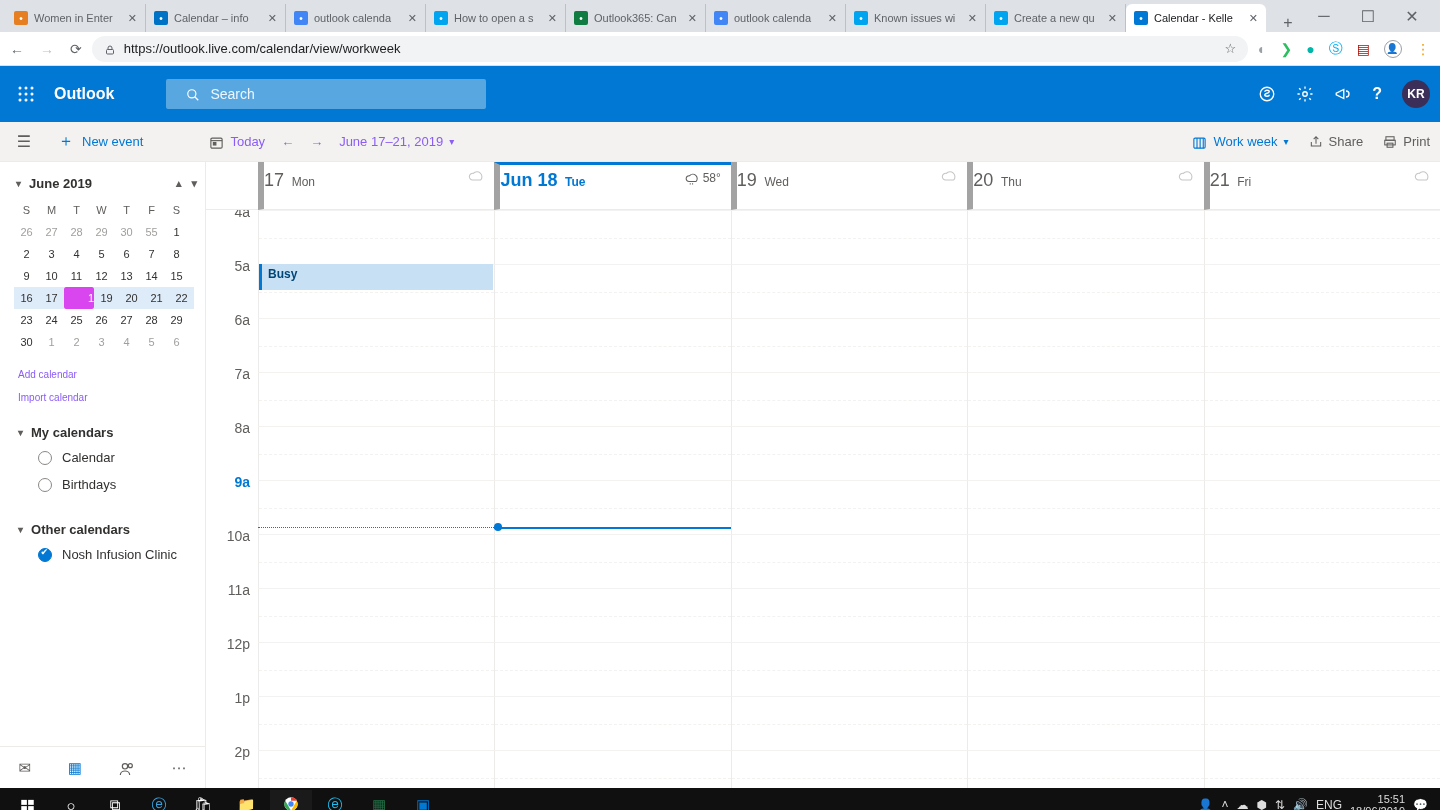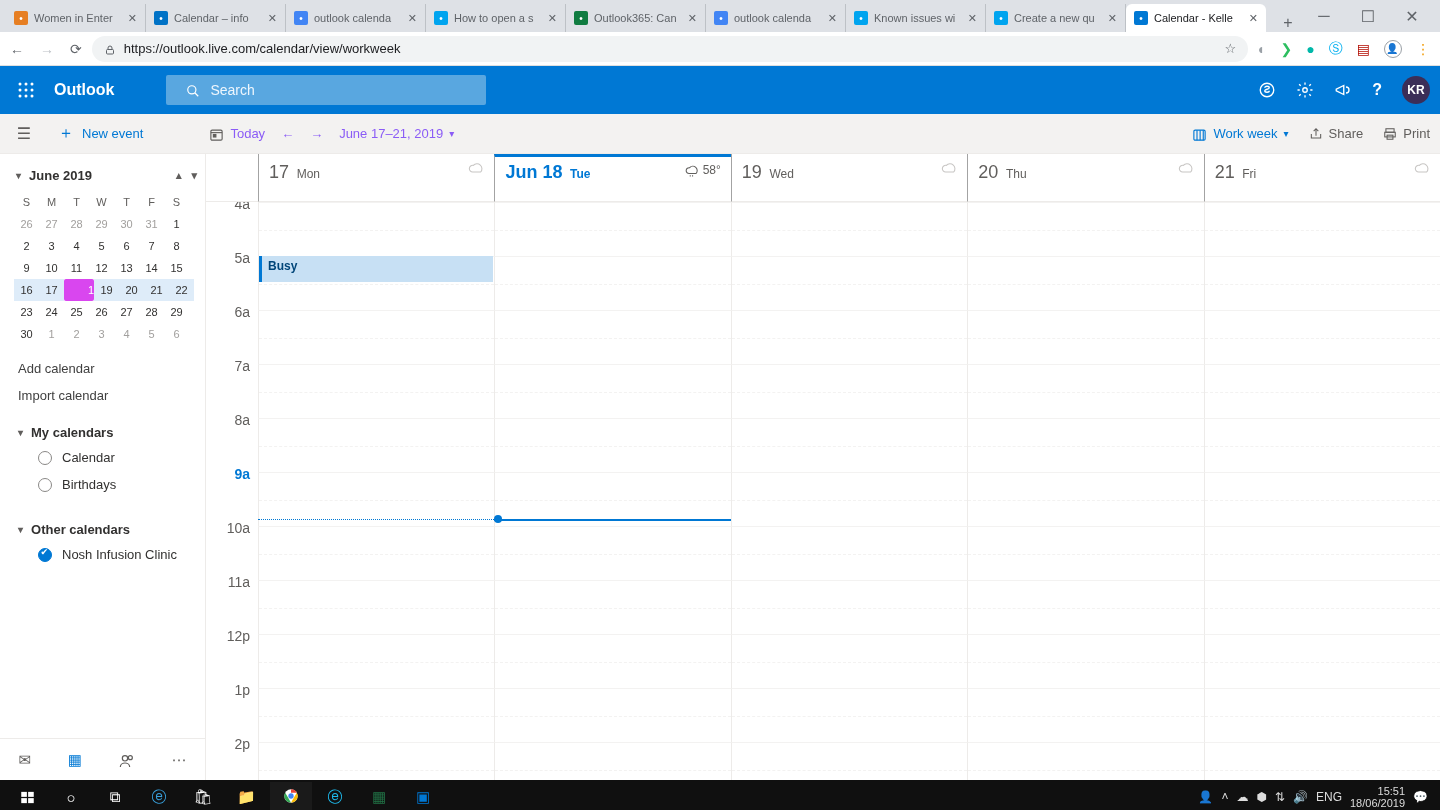--- a/index.html
+++ b/index.html
@@ -78,21 +78,21 @@
     padding: 0 12px;
     font-size: 13px;
     color: #202124;
     gap:8px;
   }
   .addr-icons { display:flex; gap:14px; color:#5f6368; align-items:center; }
   .addr-icons span { font-size:14px; }
 
   
   .ol-header {
-    height: 48px;
+    height: 56px;
     background: #0078d4;
     display:flex;
     align-items:center;
     padding: 0 10px;
     gap: 12px;
     color:#fff;
   }
   .waffle {
     width:32px; height:32px; display:flex; align-items:center; justify-content:center;
     font-size:18px; cursor:pointer;
@@ -184,21 +184,21 @@
   }
   .mini-head .mini-cell { color:#605e5c; }
   .mini-cell.fade { color:#a19f9d; }
   .mini-cell.today {
     background:#d946ef; color:#fff; border-radius:2px;padding-left:30px;
   }
   .mini-cell.week {
     background:#deecf9;
   }
   .side-links { padding: 8px 10px; display:flex; flex-direction:column; gap:12px; }
-  .side-links a { color:#404040; text-decoration:none; font-size:13px; cursor:pointer; }
+  .side-links a { color:#8b5cf6; text-decoration:none; font-size:10px; cursor:pointer; }
 
   .side-section { padding: 10px; }
   .side-section .sec-head { font-weight:600; display:flex; align-items:center; gap:8px; color:#323130; padding:4px 0;}
   .side-section .item { display:flex; align-items:center; gap:10px; padding:6px 0 6px 20px; }
   .radio {
     width:14px; height:14px; border:1px solid #8a8886; border-radius:50%; display:inline-block;
     position:relative;
   }
   .radio.checked { border-color:#0078d4; background:#0078d4; }
   .radio.checked::after {
@@ -219,23 +219,23 @@
   .cal-area { flex:1; display:flex; flex-direction:column; background:#faf9f8; min-width:0; }
 
   .day-headers {
     height: 48px;
     display:flex;
     background:#fff;
   }
   .time-gutter-h { width:52px; border-bottom:1px solid #edebe9;}
   .day-h {
     flex:1;
-    border-left:1px solid #a3a3a3;
+    border-left:6px solid #a3a3a3;
     border-bottom:1px solid #edebe9;
-    padding: 8px 10px 0 10px;
+    padding: 8px 10px 0 0;
     position:relative;
     font-size:13px;
     color:#605e5c;
   }
   .day-h.today-col {
     border-top: 3px solid #0078d4;
     padding-top:5px;
   }
   .day-h .num { font-size:18px; color:#605e5c; font-weight:400; }
   .day-h .name { font-size:12px; margin-left:4px; }
@@ -538,21 +538,21 @@
             <div class="mini-cell">T</div>
             <div class="mini-cell">F</div>
             <div class="mini-cell">S</div>
           </div>
           <div class="mini-row">
             <div class="mini-cell fade">26</div>
             <div class="mini-cell fade">27</div>
             <div class="mini-cell fade">28</div>
             <div class="mini-cell fade">29</div>
             <div class="mini-cell fade">30</div>
-            <div class="mini-cell fade">31</div>
+            <div class="mini-cell fade">55</div>
             <div class="mini-cell">1</div>
           </div>
           <div class="mini-row">
             <div class="mini-cell">2</div>
             <div class="mini-cell">3</div>
             <div class="mini-cell">4</div>
             <div class="mini-cell">5</div>
             <div class="mini-cell">6</div>
             <div class="mini-cell">7</div>
             <div class="mini-cell">8</div>

